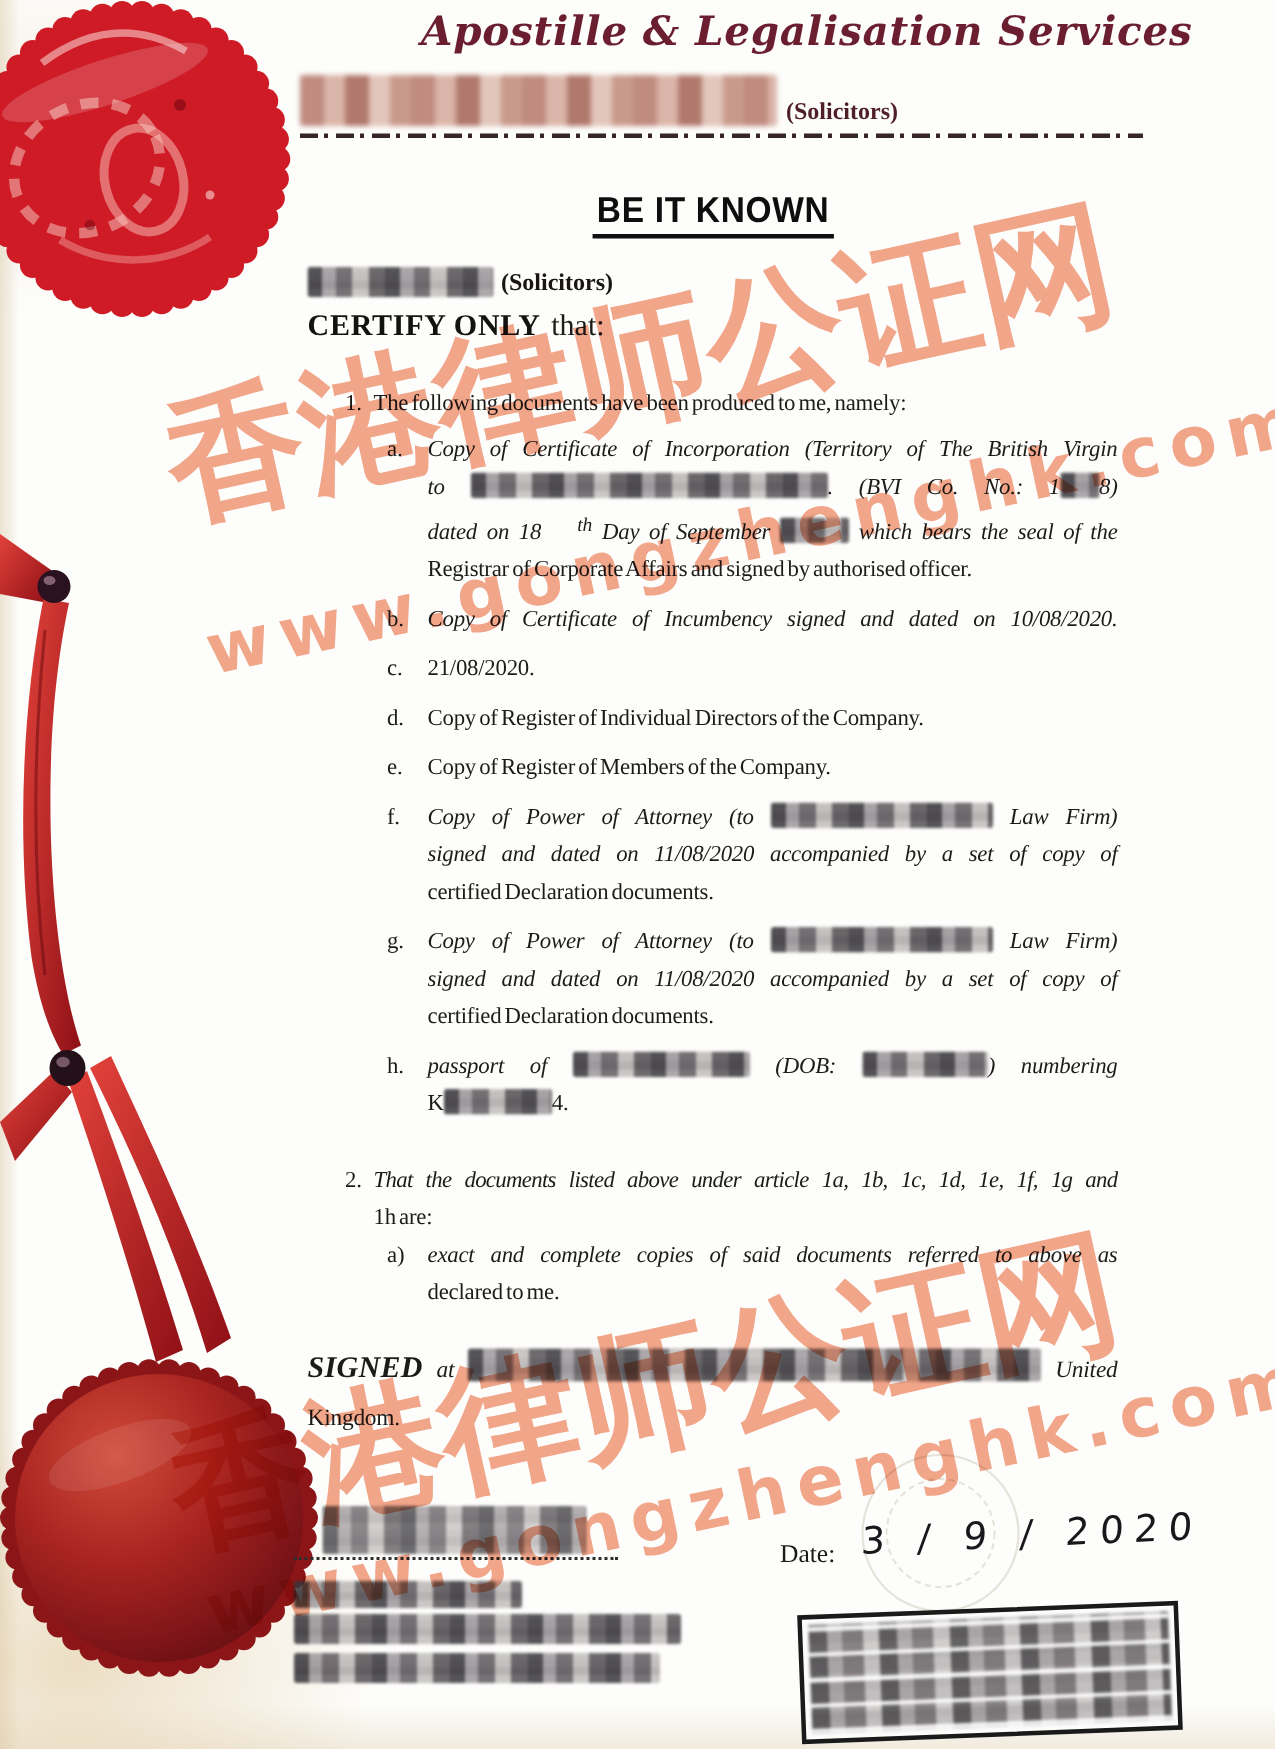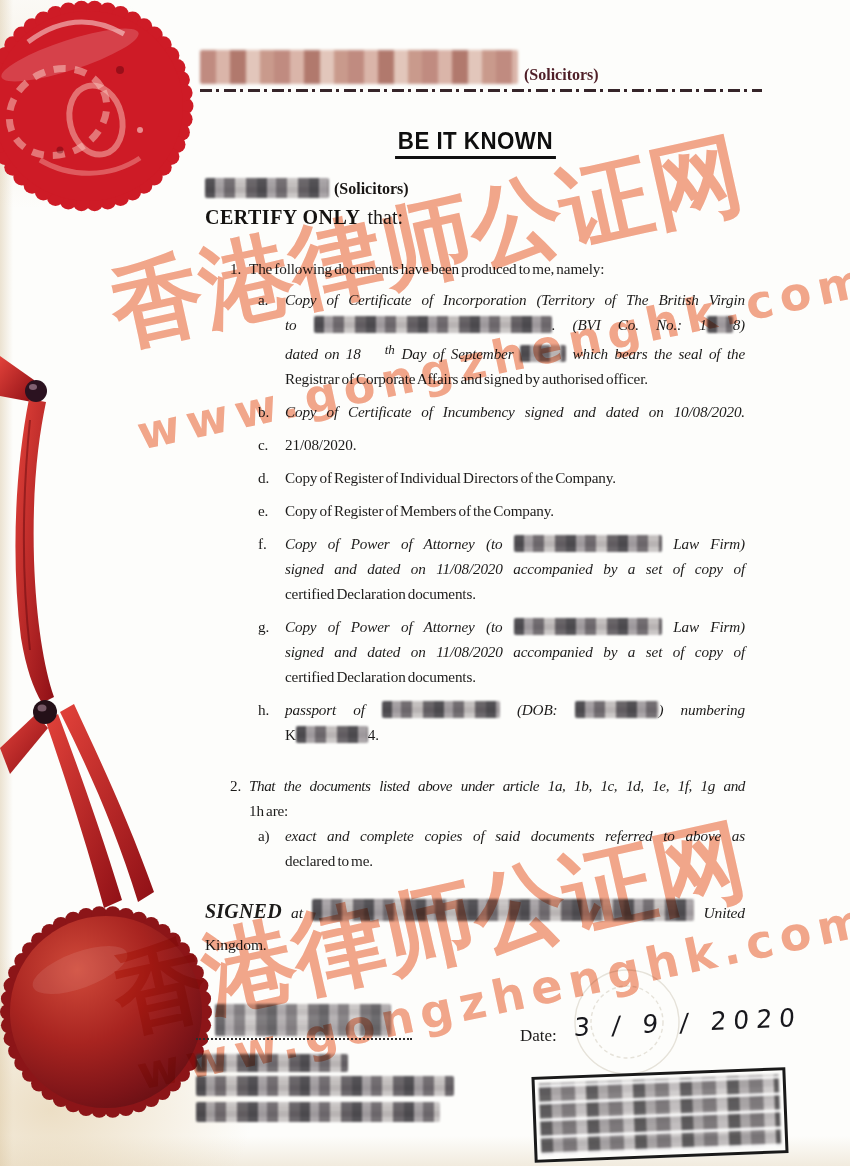--- a/index.html
+++ b/index.html
@@ -232,20 +232,21 @@
     </g>
 
     <g opacity=".5" fill="none" stroke="#cfc8b8" stroke-width="1.4">
       <circle cx="627" cy="1022" r="52"></circle>
       <circle cx="627" cy="1022" r="36" stroke-dasharray="4 3"></circle>
     </g>
   </svg>
 
   <div class="textlayer">
 
+    <div class="svc-title">Apostille &amp; Legalisation Services</div>
 
     <div class="letterhead">
       <span class="mosaic pink" style="width:318px;height:34px;"></span>
       <span class="sol">(Solicitors)</span>
     </div>
     <div class="rule"></div>
 
     <div class="be-known">
       <b>BE IT KNOWN</b>
     </div>

